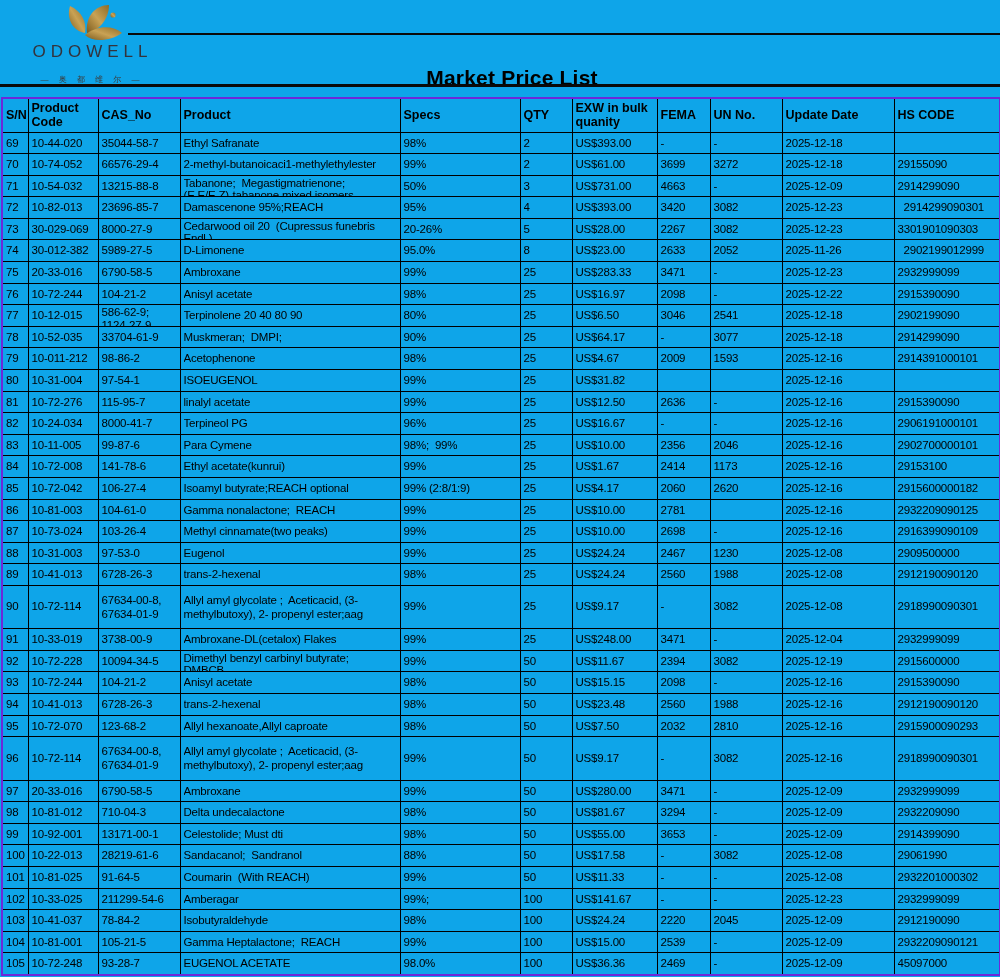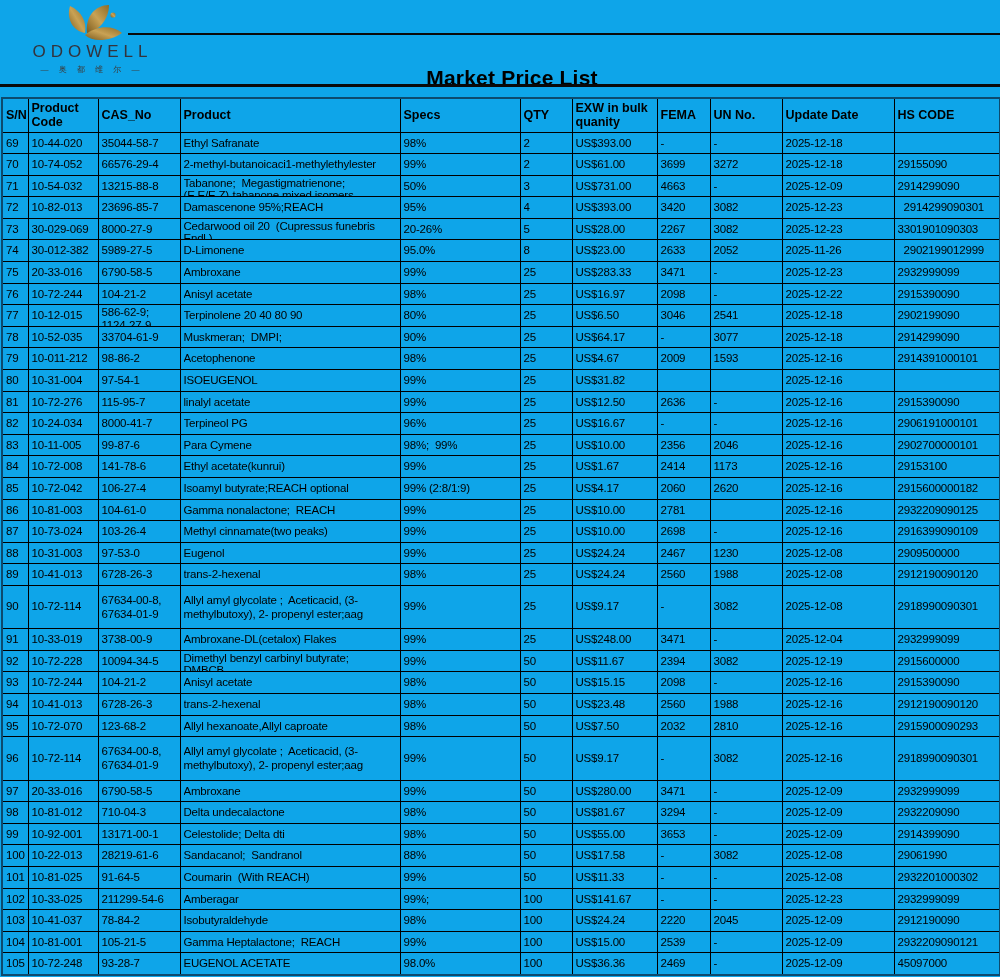--- a/index.html
+++ b/index.html
@@ -6,32 +6,32 @@
   html,body { margin:0; padding:0; background:#fff; }
   .page {
     position:relative; width:1000px; height:977px; background:#0ea5e9;
     font-family:"Liberation Sans", sans-serif; color:#000; overflow:hidden;
   }
 
   
   .logo { position:absolute; left:22px; top:0; width:136px; text-align:center; }
   .logo svg { display:block; margin:2px auto 0; }
   .brand { font-size:17px; letter-spacing:5px; padding-left:5px; color:#34333c; font-weight:500; margin-top:-2px; }
-  .brand-cn { font-size:8px; letter-spacing:4px; padding-left:4px; color:#3c3c3c; margin-top:2px; white-space:nowrap; }
+  .brand-cn { font-size:8px; letter-spacing:4px; padding-left:4px; color:#3c3c3c; margin-top:12px; white-space:nowrap; }
 
   .rule-top  { position:absolute; top:33px; left:128px; right:0; height:2px; background:#0a0a0a; }
   .rule-main { position:absolute; top:84px; left:0; width:1000px; height:3px; background:#0a0a0a; }
   .title { position:absolute; top:54px; left:0; width:1000px; margin:12px; text-align:center;
            font-size:21px; font-weight:bold; letter-spacing:0.2px; }
 
   
   table.price {
     position:absolute; top:97px; left:1px; width:998px;
     border-collapse:collapse; table-layout:fixed;
-    border:2px solid #0c4a6e;
+    border:2px solid #6d28d9;
   }
   .price th, .price td {
     border:1px solid #000; padding:0 1px 0 3px;
     vertical-align:middle; text-align:left; overflow:hidden;
   }
   .price th { font-size:12.5px; font-weight:bold; height:34px; line-height:14px; }
   .price td { font-size:11.5px; letter-spacing:-0.2px; }
   .cw { height:20.6px; line-height:20.6px; white-space:pre; overflow:hidden; }
   .cw.multi { line-height:12.5px; padding-top:1px; }
   tr.tall .cw { height:42.3px; display:flex; align-items:center; line-height:13.5px; }
@@ -1155,21 +1155,21 @@
           <td>
             <div class="cw">99</div>
           </td>
           <td>
             <div class="cw">10-92-001</div>
           </td>
           <td>
             <div class="cw">13171-00-1</div>
           </td>
           <td>
-            <div class="cw">Celestolide; Delta dti</div>
+            <div class="cw">Celestolide; Must dti</div>
           </td>
           <td>
             <div class="cw">98%</div>
           </td>
           <td>
             <div class="cw">50</div>
           </td>
           <td>
             <div class="cw">US$55.00</div>
           </td>

